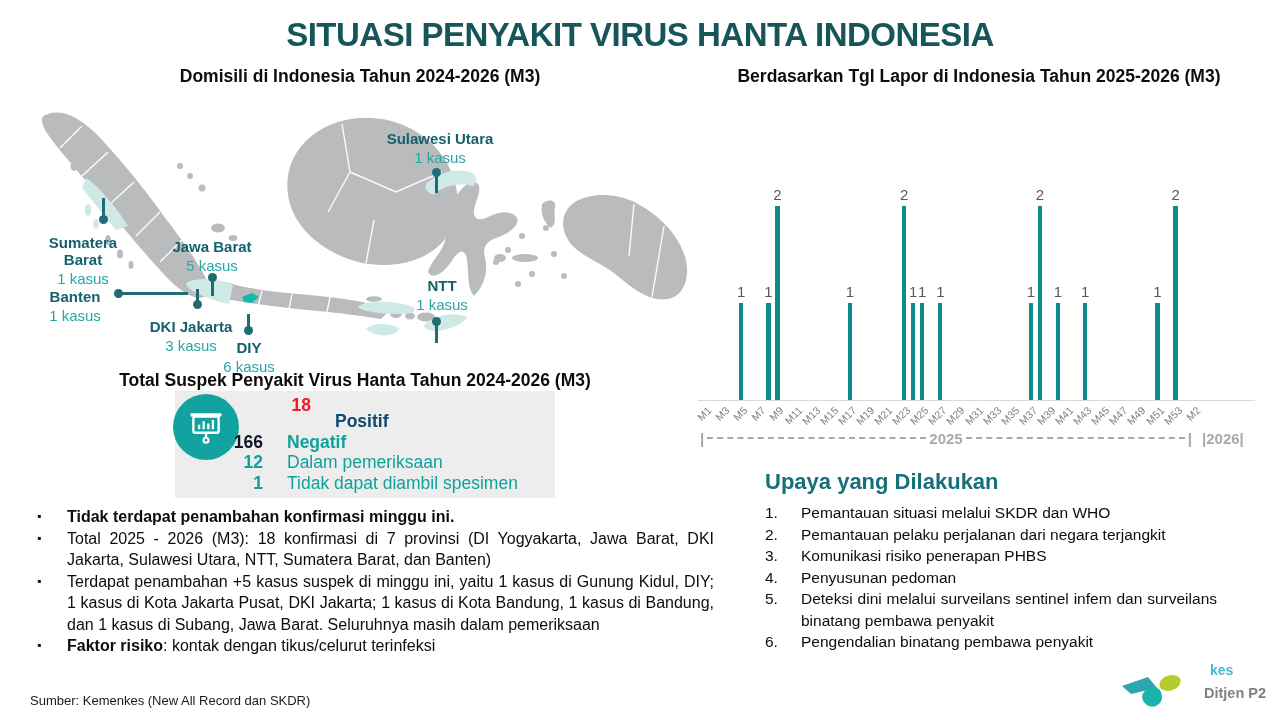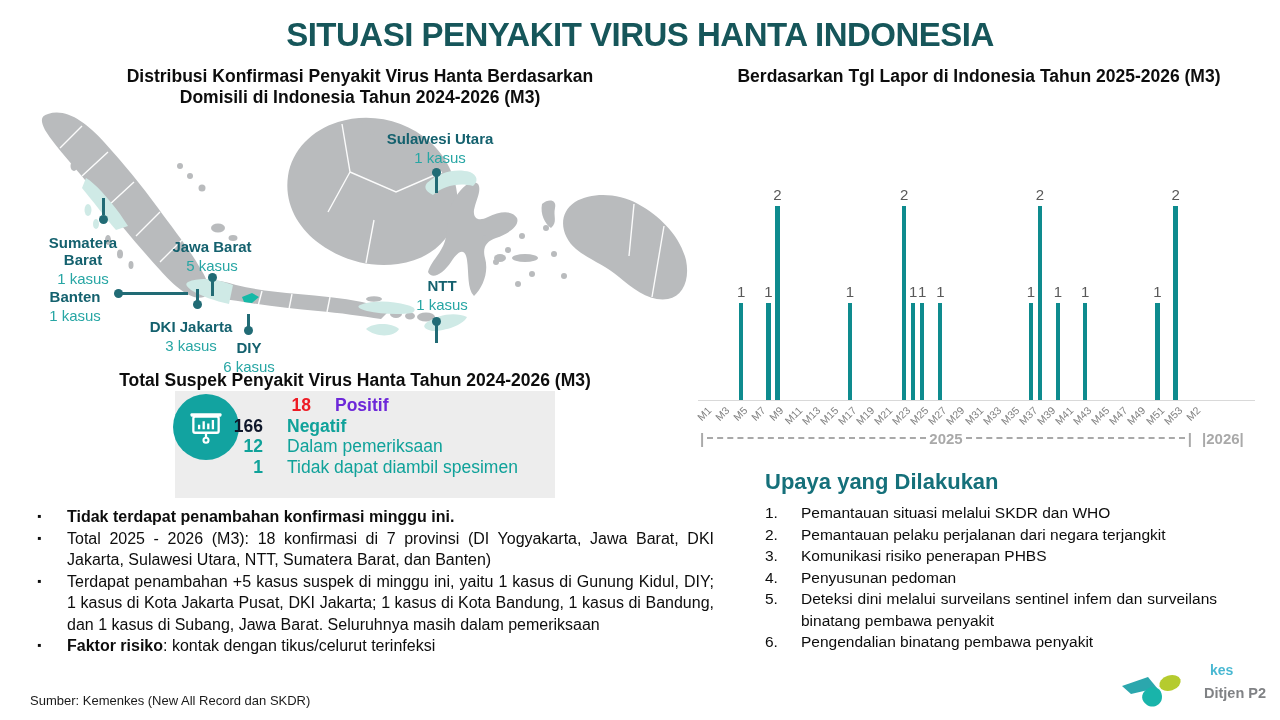--- a/index.html
+++ b/index.html
@@ -69,21 +69,20 @@
   #kes{position:absolute;left:98px;top:6px;font-size:14px;font-weight:bold;color:#49b8d2}
   #ditjen{position:absolute;left:92px;top:29px;font-size:14.5px;font-weight:bold;color:#808285}
   #logo-mark{position:absolute;left:4px;top:16px}
 </style>
 </head>
 <body>
 
 <div id="main-title" class="abs">SITUASI PENYAKIT VIRUS HANTA INDONESIA</div>
 
 <div id="left-title" class="abs sec-title">
-  <div>Distribusi Konfirmasi Penyakit Virus Hanta Berdasarkan</div>
   <div>Domisili di Indonesia Tahun 2024-2026 (M3)</div>
 </div>
 
 <div id="right-title" class="abs sec-title">
   <div>Berdasarkan Tgl Lapor di Indonesia Tahun 2025-2026 (M3)</div>
 </div>
 
 <svg id="map" class="abs" viewBox="0 0 660 262">
 
   <path class="isl" d="M18,6 C36,0 56,14 74,34 C94,56 112,78 128,100 C144,122 160,142 170,160 C178,172 182,184 174,189 C162,193 146,180 130,162 C110,140 88,114 68,88 C48,62 26,40 15,22 C10,12 11,8 18,6 Z"></path>
@@ -194,21 +193,21 @@
     <rect x="6.5" y="8" width="27" height="3" rx="1" fill="#fff"></rect>
     <rect x="9" y="11" width="22" height="14" rx="1.5" fill="none" stroke="#fff" stroke-width="2"></rect>
     <path d="M14 22 V18 M18 22 V15 M22 22 V17 M26 22 V14" stroke="#fff" stroke-width="2"></path>
     <path d="M20 25 V29" stroke="#fff" stroke-width="2"></path>
     <circle cx="20" cy="31.5" r="2.2" fill="none" stroke="#fff" stroke-width="1.8"></circle>
   </svg>
 </div>
 <div id="suspek-rows" class="abs">
     <div class="srow">
       <div class="sval" style="color: rgb(238, 27, 36); padding-left: 48px;">18</div>
-      <div class="slab b" style="color: #6d28d9;">Positif</div>
+      <div class="slab b" style="color: #0c4a6e; margin-top: 16px;">Positif</div>
     </div>
     <div class="srow">
       <div class="sval" style="color: #0f172a;">166</div>
       <div class="slab b" style="color: rgb(16, 162, 154);">Negatif</div>
     </div>
     <div class="srow">
       <div class="sval" style="color: rgb(16, 162, 154);">12</div>
       <div class="slab" style="color: rgb(16, 162, 154); text-align: center;">Dalam pemeriksaan</div>
     </div>
     <div class="srow">

